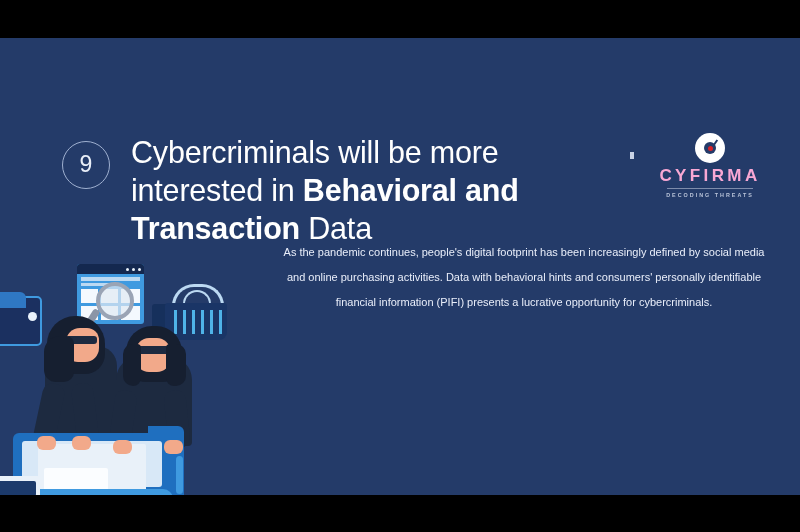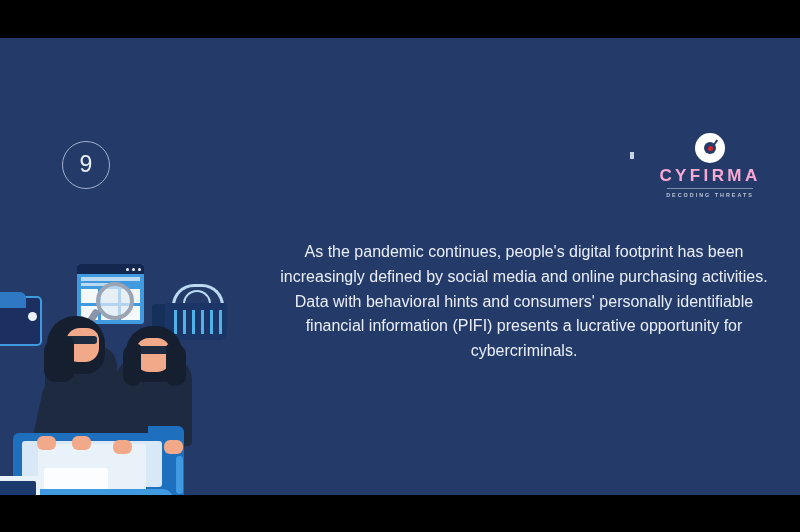--- a/index.html
+++ b/index.html
@@ -149,21 +149,21 @@
     z-index: 40;
   }
 
   
   .body-copy {
     position: absolute;
     left: 276px;
     top: 202px;
     width: 496px;
     color: #e9eefa;
-    font-size: 16px;
+    font-size: 11px;
     line-height: 24.8px;
     font-weight: 300;
     text-align: center;
   }
 
   
   .illus {
     position: absolute;
     left: 0;
     top: 170px;
@@ -383,20 +383,21 @@
 
 <div class="stage">
 
   <div class="letterbox top"></div>
   <div class="letterbox bottom"></div>
 
   <div class="slide">
 
     <div class="num-badge">9</div>
 
+    <div class="headline"><span>Cybercriminals will be more interested in </span><b>Behavioral and Transaction</b><span> Data</span></div>
 
     <div class="logo">
       <div class="logo-mark">
         <div class="logo-needle"></div>
       </div>
       <div class="logo-word">CYFIRMA</div>
       <div class="logo-rule"></div>
       <div class="logo-tag">DECODING THREATS</div>
     </div>
 

